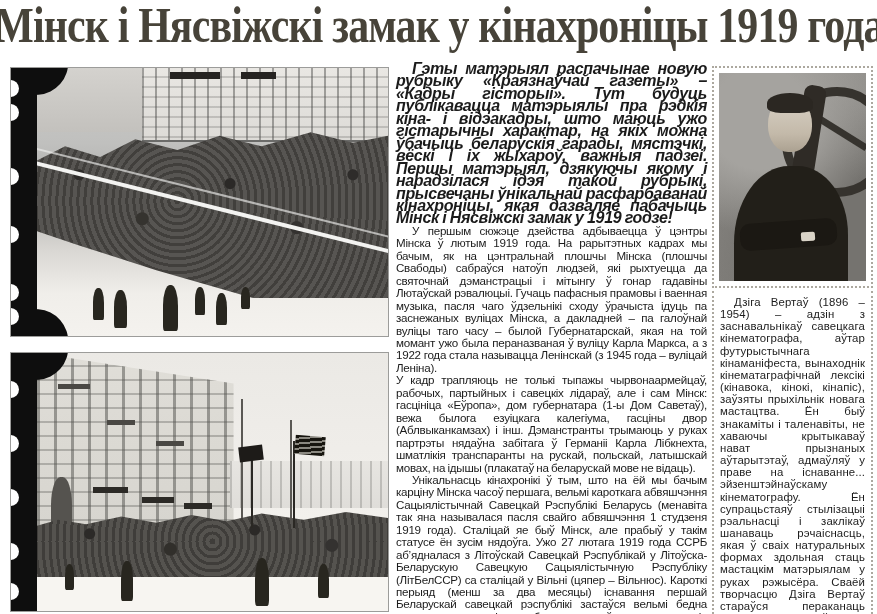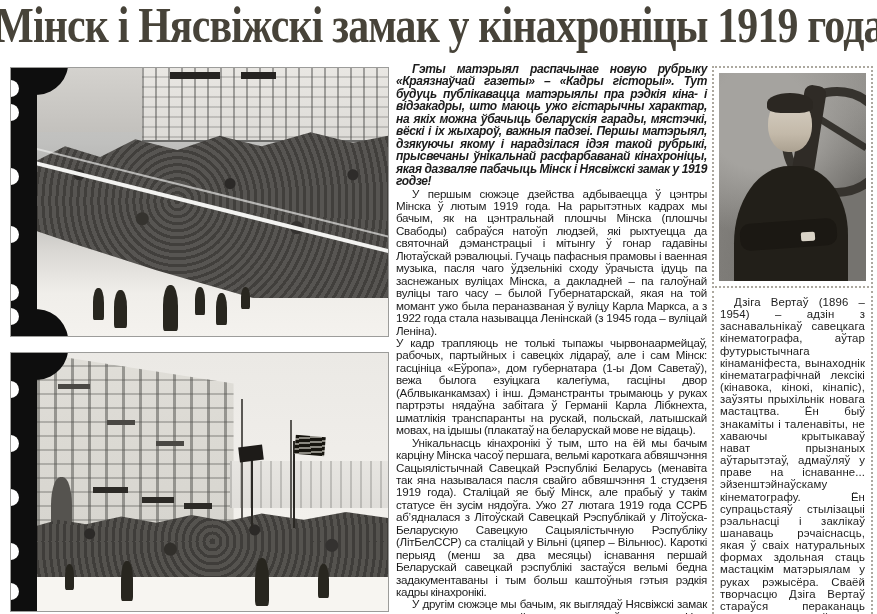--- a/index.html
+++ b/index.html
@@ -114,21 +114,21 @@
   .pb-f4{left:8%;bottom:8%;width:9px;height:26px;}
   
   .article{
     position:absolute;left:396px;top:63px;width:311px;
     text-align:justify;
     font-size:11.6px;line-height:12.45px;letter-spacing:-0.25px;word-spacing:-0.6px;
   }
   .article p{margin:0;text-indent:16px;}
   .article p.noindent{text-indent:0;}
   .article .lead{
-    font-weight:bold;font-style:italic;font-size:12px;letter-spacing:-0.35px;
+    font-weight:bold;font-style:italic;font-size:16px;letter-spacing:-0.35px;
   }
   
   .side{position:absolute;left:712px;top:66px;width:161px;}
   .portrait-frame{
     border:2px dotted var(--dotted-frame);
     padding:5px;background:#fff;
   }
   .pt-img{position:relative;width:100%;height:208px;overflow:hidden;
     background:
       radial-gradient(circle at 28% 22%,#a5a39f 0 26%,transparent 60%),

